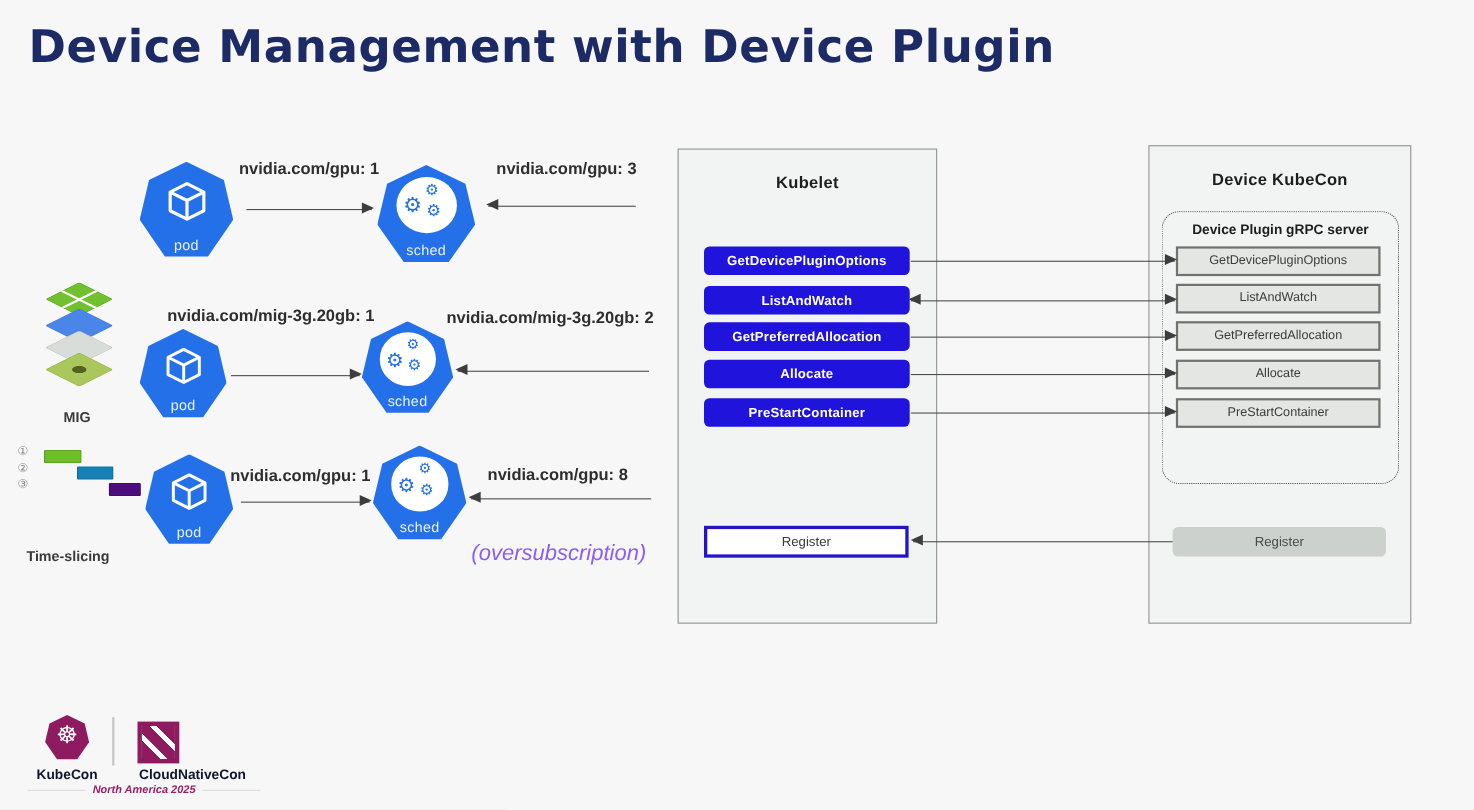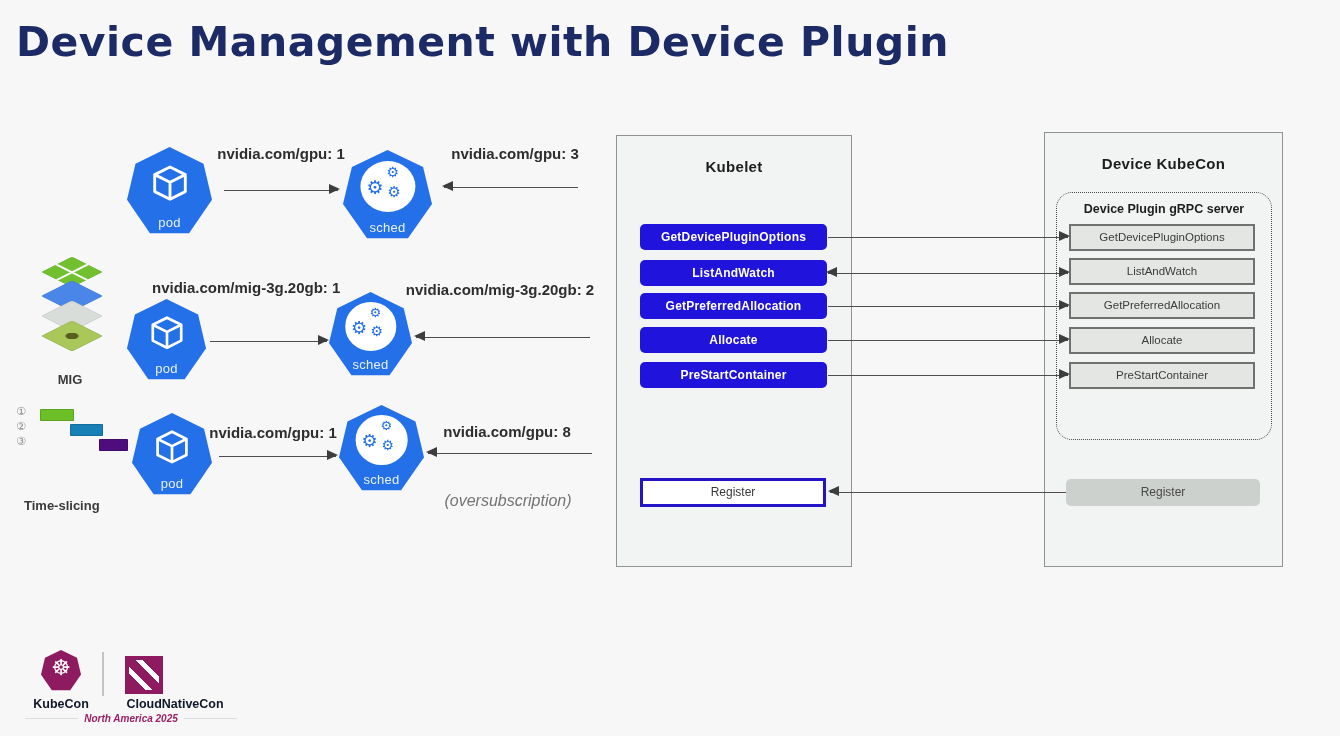--- a/index.html
+++ b/index.html
@@ -5,42 +5,42 @@
   html,body{margin:0;padding:0;background:#e9eaea;}
   .stage{
     position:relative;width:1340px;height:736px;overflow:hidden;
     background:#f6f7f6;
     font-family:"Liberation Sans","DejaVu Sans",sans-serif;
     color:#2b2b2b;
   }
   .abs{position:absolute;}
   
   .title{
-    position:absolute;left:16px;top:18px;margin:0;
+    position:absolute;left:26px;top:18px;margin:0;
     font-family:"DejaVu Sans","Liberation Sans",sans-serif;
     font-size:41px;font-weight:700;color:#1c2a66;letter-spacing:.5px;
   }
   
   .arr{position:absolute;height:0;border-top:1.7px solid #4d4d4d;}
   .arr.hr::after{content:"";position:absolute;right:-2px;top:-7px;width:0;height:0;
     border-left:11px solid #3d3d3d;border-top:5.5px solid transparent;border-bottom:5.5px solid transparent;}
   .arr.hl::before{content:"";position:absolute;left:-2px;top:-7px;width:0;height:0;
     border-right:11px solid #3d3d3d;border-top:5.5px solid transparent;border-bottom:5.5px solid transparent;}
   
   .hepta{position:absolute;background:#2470e8;
     clip-path:polygon(50% 0%,90% 19%,100% 60%,73% 98%,27% 98%,0% 60%,10% 19%);}
   .hepta .hlabel{position:absolute;bottom:6%;width:100%;text-align:center;
     color:#e8f1ff;font-size:13px;font-weight:500;letter-spacing:.3px;}
   .cube-svg{position:absolute;top:17%;left:50%;transform:translateX(-50%);width:48%;height:48%;}
   .sched-circle{position:absolute;top:12%;left:50%;transform:translateX(-50%);
     width:62%;height:57%;background:#fff;border-radius:50%;}
   .gear{position:absolute;color:#2470e8;line-height:1;}
   
   .rlabel{position:absolute;font-size:15px;font-weight:600;color:#2e2e2e;text-align:center;white-space:nowrap;}
-  .note{position:absolute;font-size:16px;font-style:italic;color:#737373;text-align:center;}
+  .note{position:absolute;font-size:20px;font-style:italic;color:#8b5cf6;text-align:center;}
   .modelabel{position:absolute;font-size:13px;font-weight:700;color:#3a3a3a;text-align:center;}
   
   .dia{position:absolute;left:50%;width:44px;height:44px;border-radius:3px;
     transform:translateX(-50%) scaleY(.5) rotate(45deg);box-shadow:0 0 0 1px rgba(0,0,0,.12) inset;}
   
   .circnum{position:absolute;font-size:11px;color:#8a8a8a;line-height:1;}
   .tsbar{position:absolute;height:12px;border-radius:1px;box-shadow:0 0 0 1px rgba(0,0,0,.15) inset;}
   
   .panel{position:absolute;background:#f2f4f3;border:1.5px solid #8f948f;}
   .panel-title{position:absolute;top:22px;width:100%;text-align:center;

